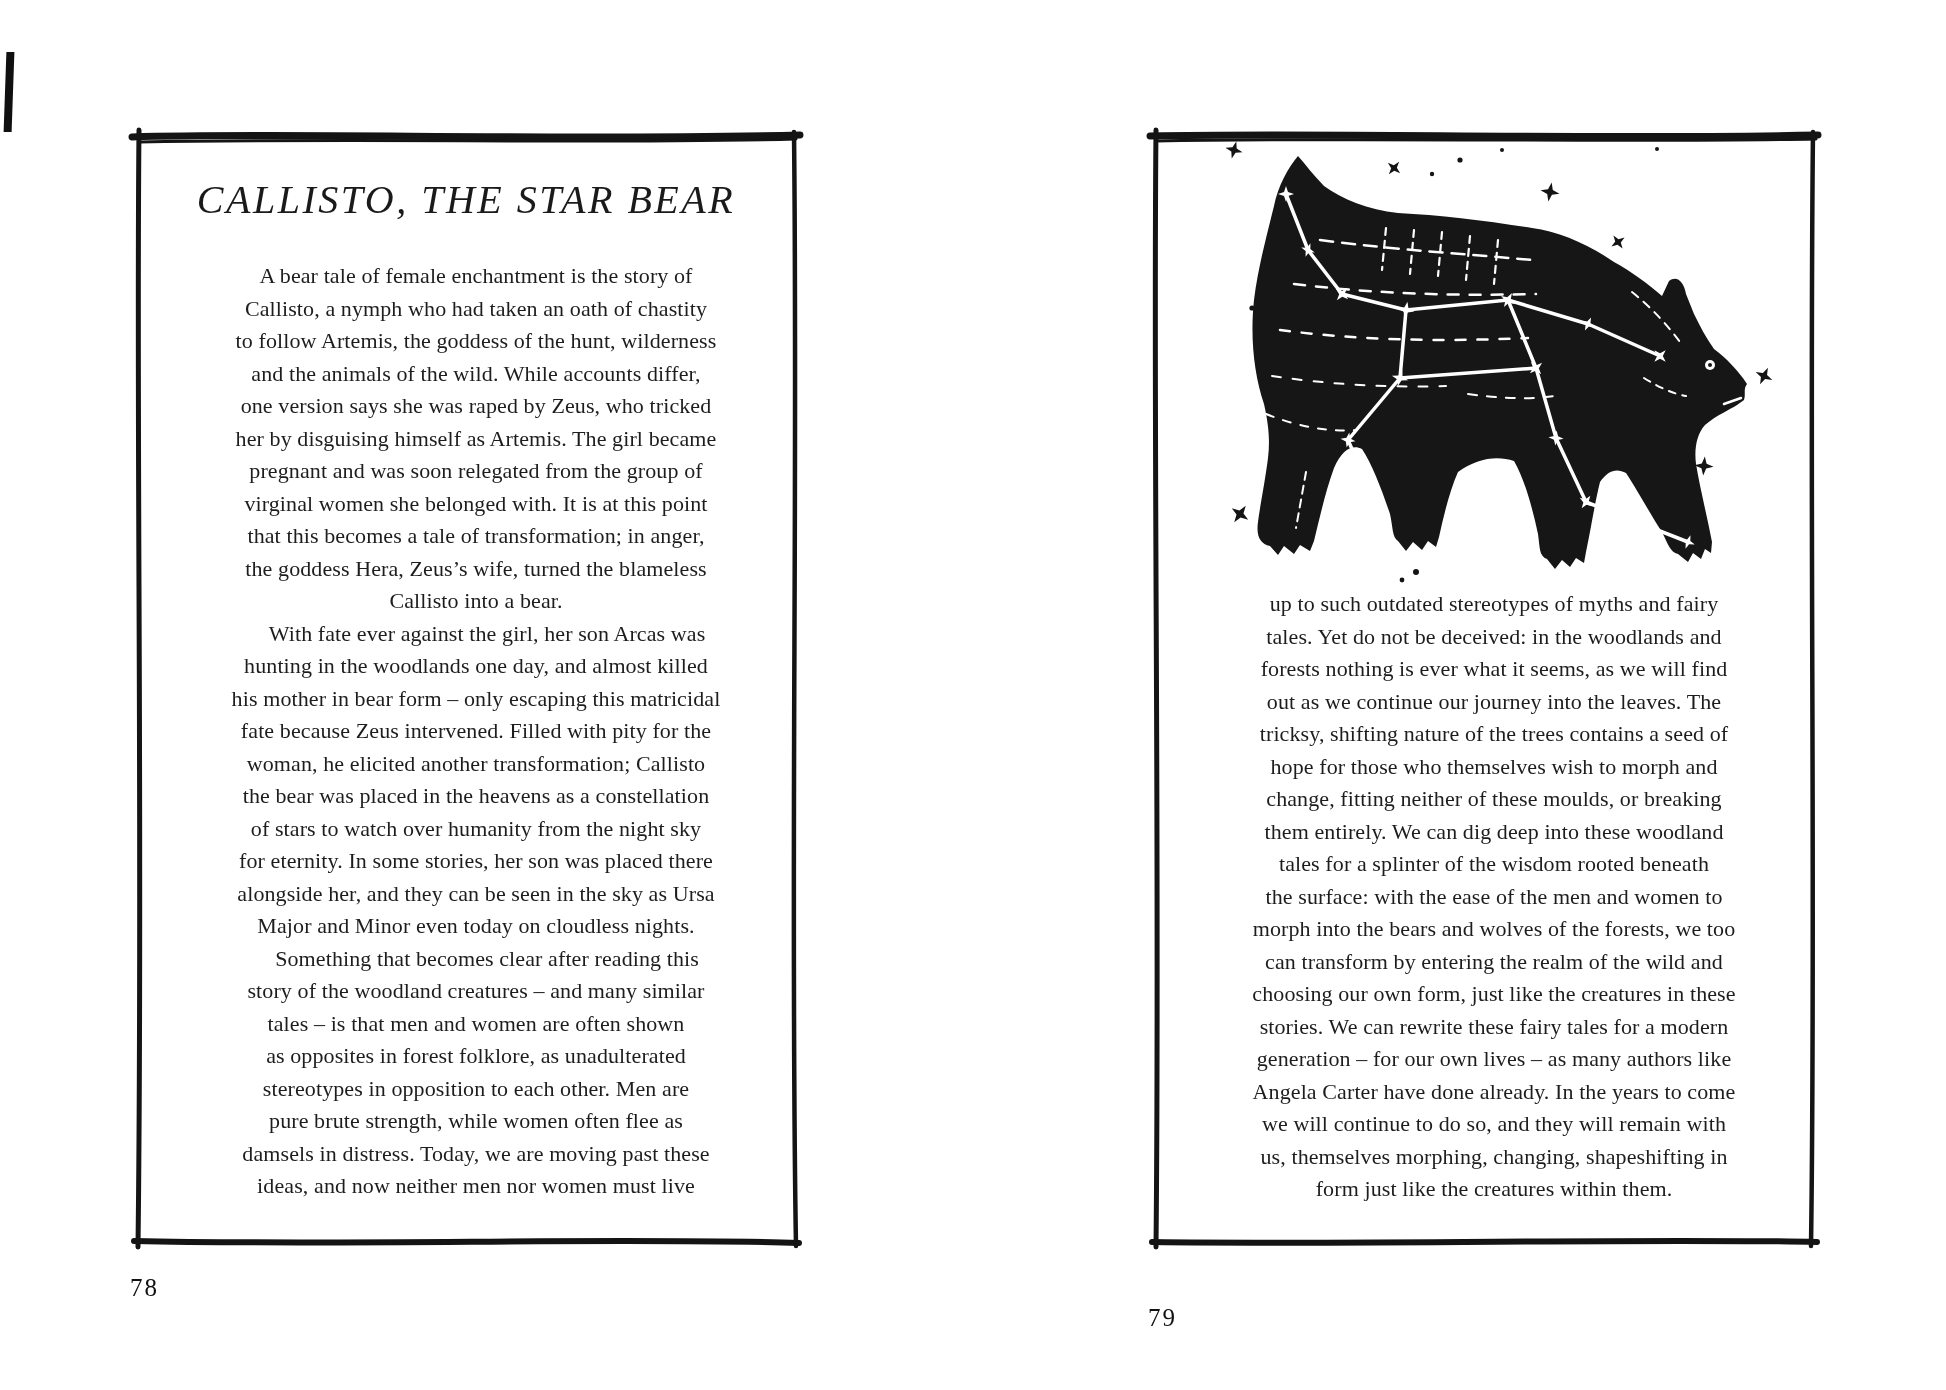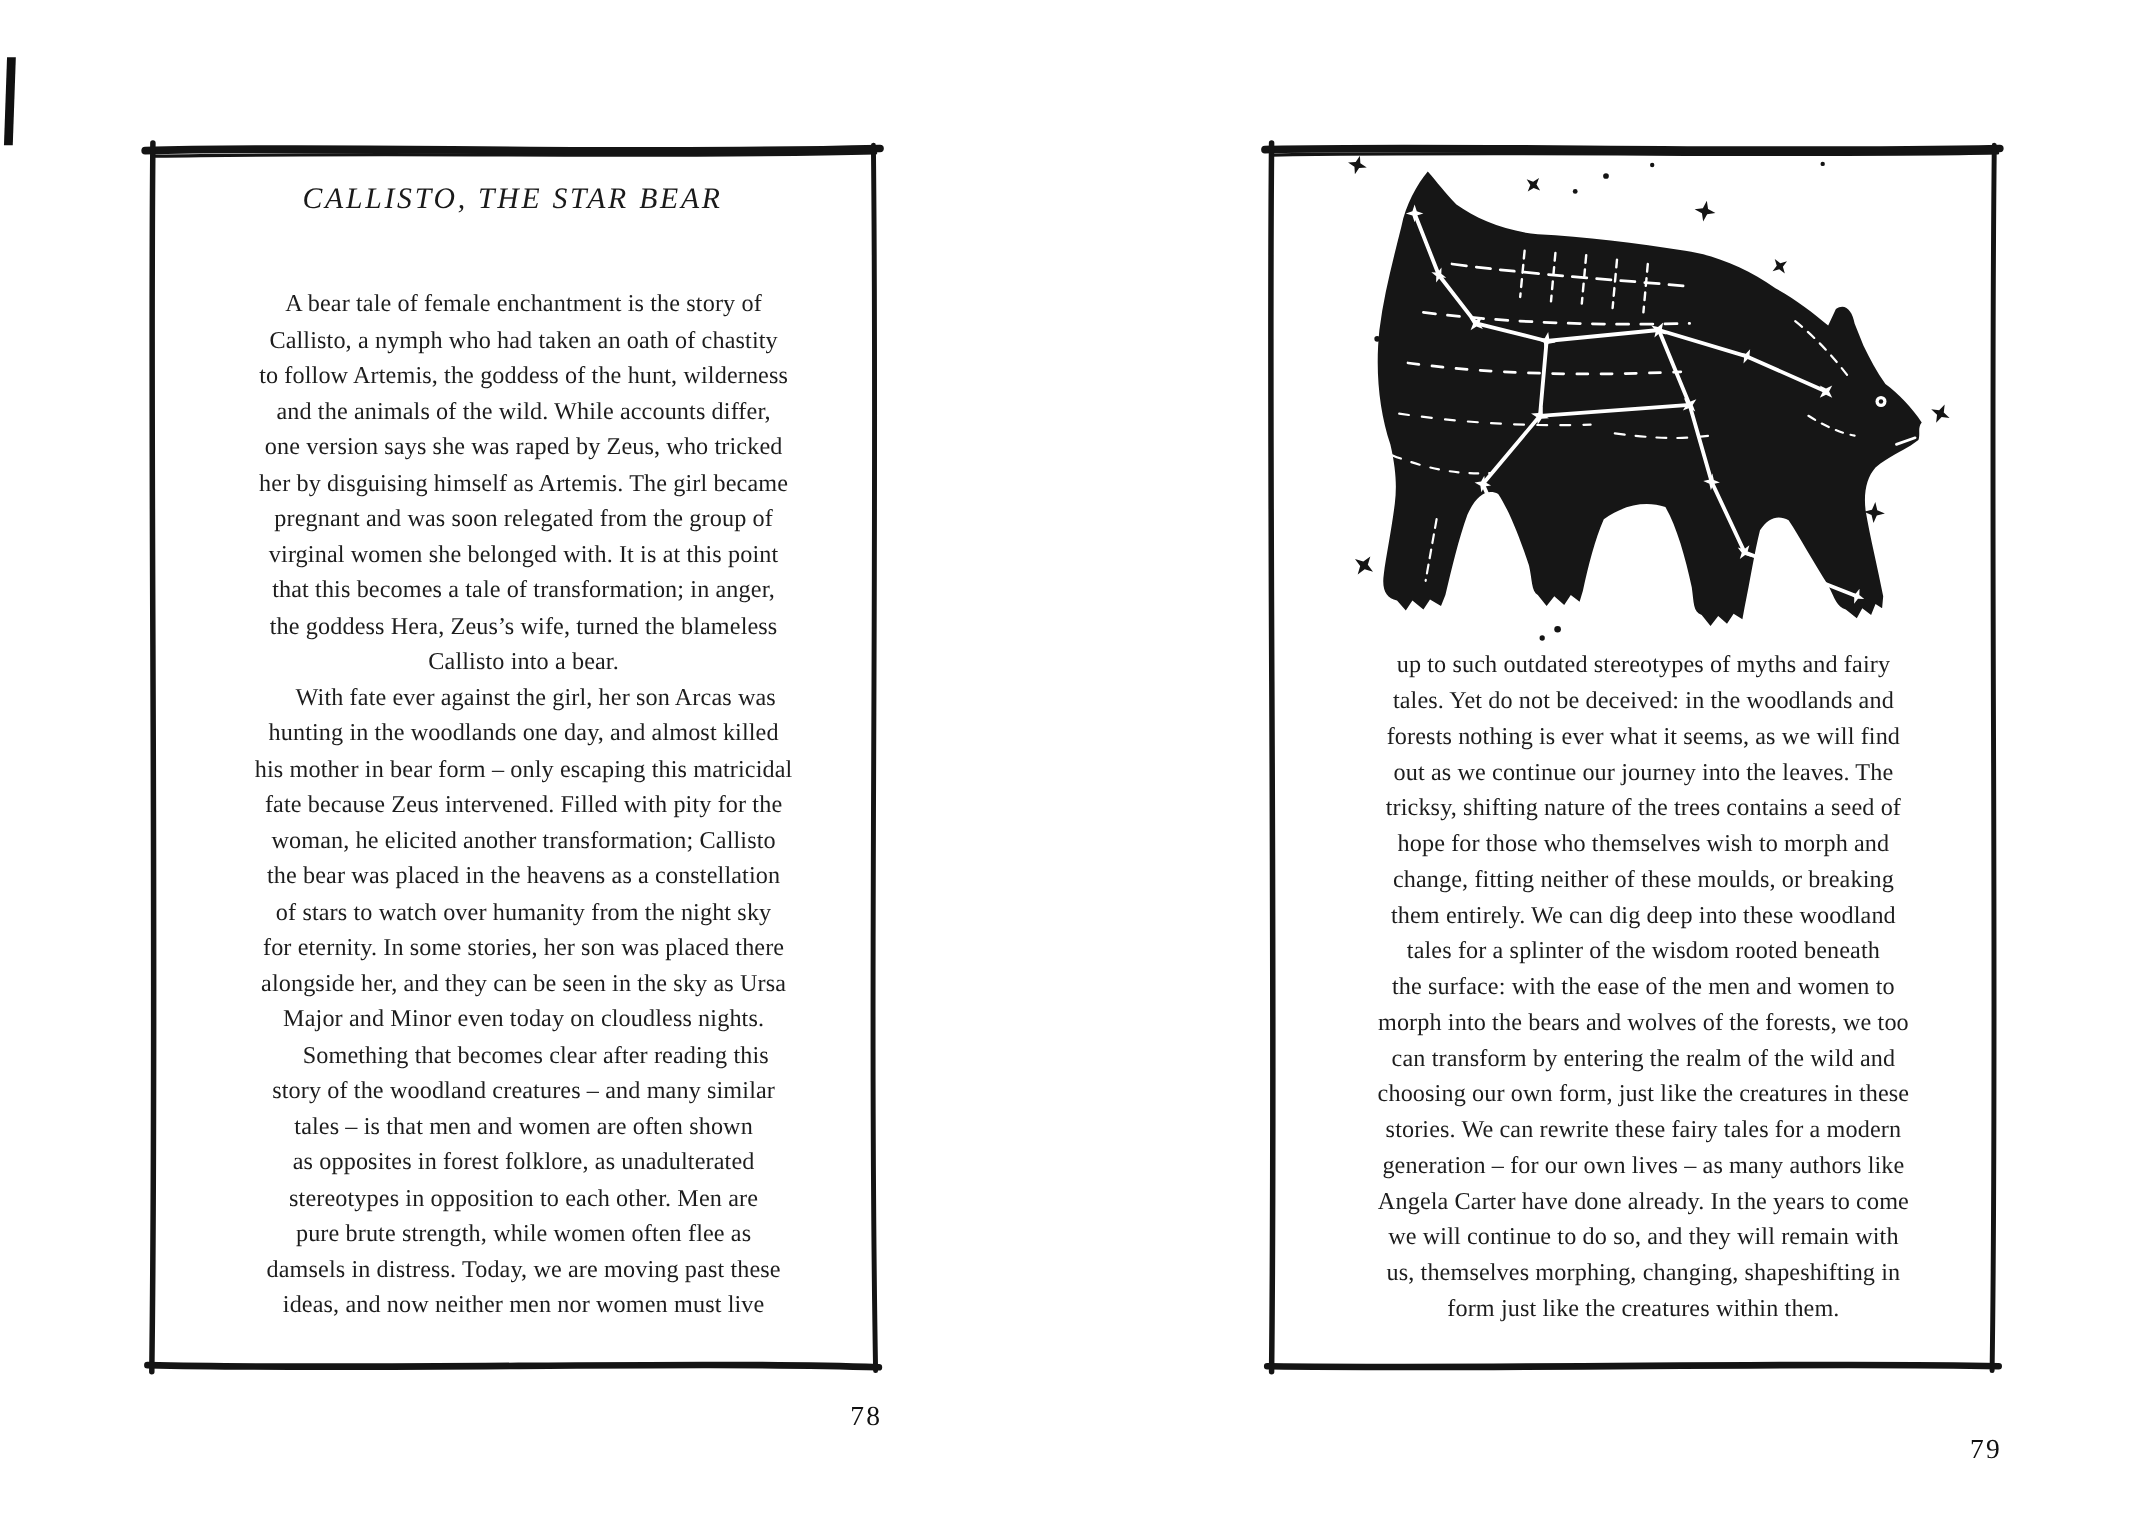--- a/index.html
+++ b/index.html
@@ -10,35 +10,35 @@
     color:#161616;
     overflow:hidden;
   }
   .page{position:absolute;width:672px;height:1122px;}
   .frame{position:absolute;left:0;top:0;width:672px;height:1122px;overflow:visible;}
   .frame path{stroke:#141414;fill:none;stroke-linecap:round;}
   .chapter-title{
     position:absolute;top:36px;left:0;right:0;
     text-align:center;
     font-style:italic;font-weight:400;
-    font-size:27px;letter-spacing:2.5px;
-    margin:1px;color:#1a1a1a;
+    font-size:40px;letter-spacing:2.5px;
+    margin:12px;color:#1a1a1a;
   }
   .bodytext{
     position:absolute;left:56px;top:132px;width:580px;
     font-size:22px;line-height:32.5px;
     white-space:pre-wrap;
     color:#1d1d1d;
     letter-spacing:0.1px;
     text-align:center;
   }
   .page-right .bodytext{top:460px;font-family:Liberation Serif, serif;}
   .illus{position:absolute;left:0;top:6px;width:672px;height:460px;}
   .pagenum{
-    position:absolute;width:672px;text-align:right;
+    position:absolute;width:672px;text-align:left;
     top:1274px;font-size:25px;letter-spacing:2px;color:#111;
   }
   .pagenum-left{left:130px;}
   .pagenum-right{left:1148px;margin-top:30px;}
   .edge-mark{
     position:absolute;left:5px;top:52px;width:8px;height:80px;
     background:#101010;transform:skewX(-2deg);
   }
 </style>
 </head>

